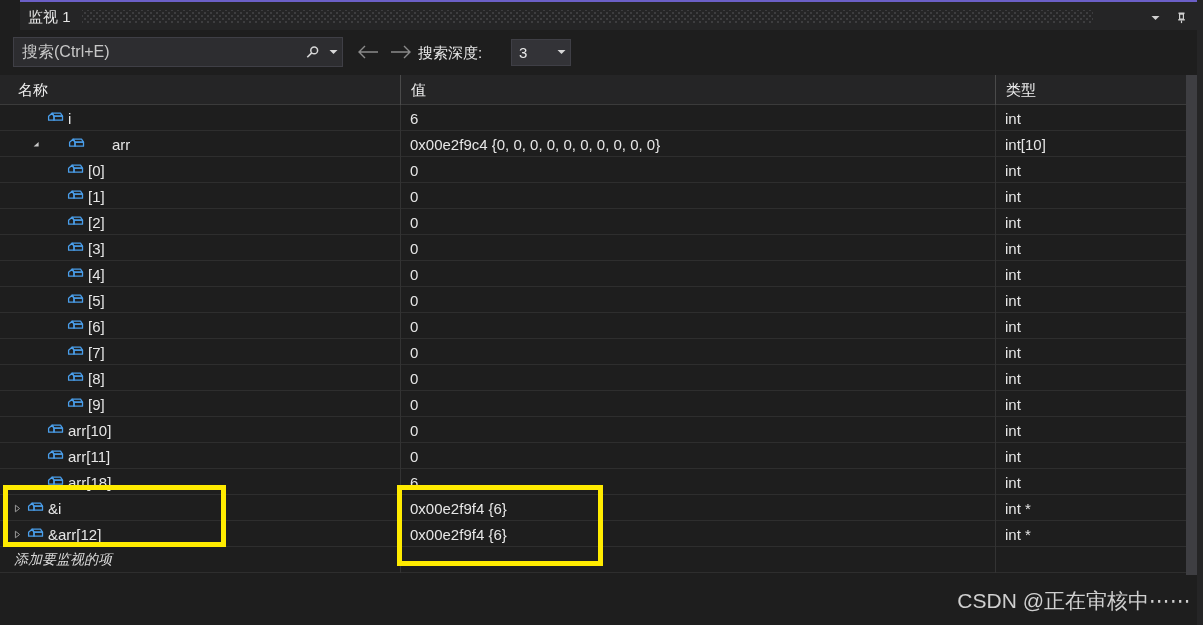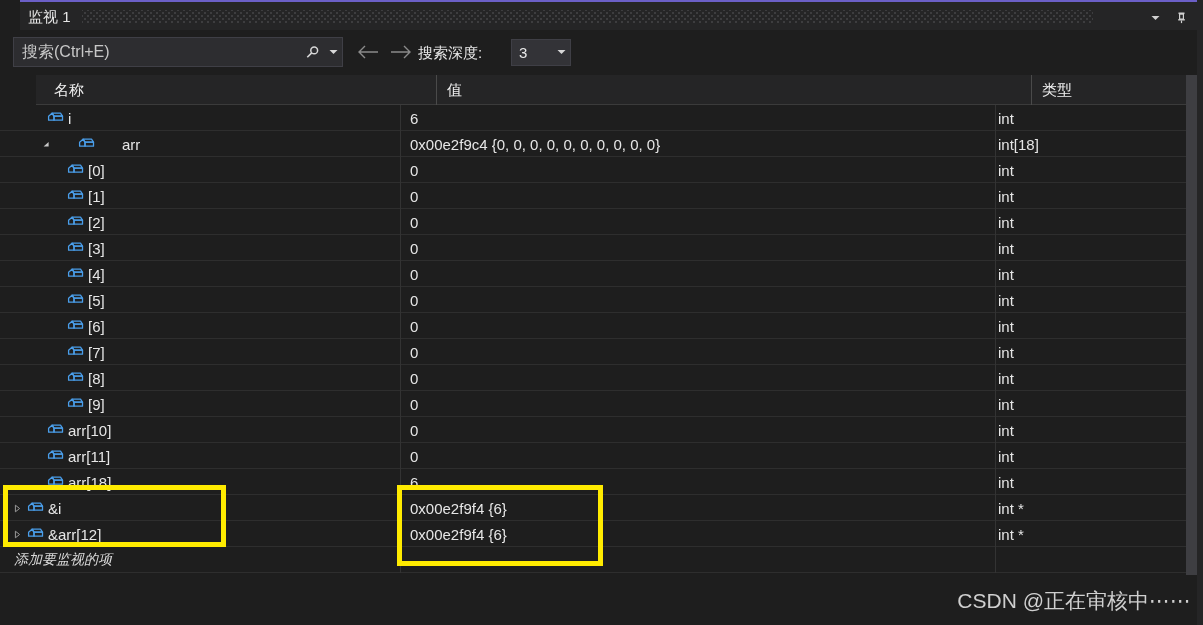--- a/index.html
+++ b/index.html
@@ -70,21 +70,20 @@
     display: flex; align-items: center;
   }
   .depth-value { padding-left: 7px; font-size: 15px; color: #e8e8e8; flex: 1; }
   .depth-caret { width: 18px; text-align: center; color: #d8d8d8; font-size: 8px; }
 
   
   .grid { position: absolute; left: 0; top: 75px; width: 1203px; height: 500px; background: #1e1e1e; }
   .grid-header {
     position: relative; height: 30px; background: #252526;
     border-bottom: 1px solid #3b3b3b;
-    margin-left: 36px;
   }
   .hcell {
     position: absolute; top: 0; height: 30px; display: flex; align-items: center;
     font-size: 15px; color: #f0f0f0; padding-left: 10px;
     border-left: 1px solid #4a4a4a;
   }
   .hcell.c-name  { left: 8px;   width: 392px; border-left: none; }
   .hcell.c-value { left: 400px; width: 595px; }
   .hcell.c-type  { left: 995px; width: 190px; }
 
@@ -93,21 +92,21 @@
     position: relative; height: 26px;
     border-bottom: 1px solid #2e2e2e;
     background: #1e1e1e;
   }
   .cell {
     position: absolute; top: 0; height: 26px; display: flex; align-items: center;
     font-size: 15px; color: #e6e6e6; white-space: nowrap; overflow: hidden;
   }
   .cell.c-name  { left: 0;    width: 400px; padding-left: 4px; }
   .cell.c-value { left: 400px; width: 595px; padding-left: 9px; border-left: 1px solid #333; }
-  .cell.c-type  { left: 995px; width: 190px; padding-left: 2px; border-left: 1px solid #333; }
+  .cell.c-type  { left: 995px; width: 190px; padding-left: 9px; border-left: 1px solid #333; }
 
   .expander {
     width: 14px; height: 26px; display: flex; align-items: center; justify-content: center;
     flex: 0 0 14px;
   }
   .expander svg { display: block; }
   .var-icon { width: 22px; display: flex; align-items: center; justify-content: center; flex: 0 0 22px; }
   .var-icon svg { display: block; }
   .name-text { padding-left: 2px; }
 
@@ -222,37 +221,37 @@
                 <path d="M7 5.2 L15.5 5.2 L15.5 9.2 L7 9.2 Z" fill="none" stroke="#4a9eea" stroke-width="1.3" stroke-linejoin="round"></path>
                 <path d="M5 2.2 L7 5.2 L7 9.2 L1.6 9.2 L1.6 5.2 Z" fill="none" stroke="#4a9eea" stroke-width="1.3" stroke-linejoin="round"></path>
               </svg>
             </span>
             <span class="name-text">i</span>
           </div>
           <div class="cell c-value">6</div>
           <div class="cell c-type">int</div>
         </div>
         <div class="row">
-          <div class="cell c-name" style="padding-left: 38px; gap: 23px;">
+          <div class="cell c-name" style="padding-left: 28px; gap: 23px;">
             <span class="expander">
               <svg width="9" height="9" viewBox="0 0 9 9">
                 <path d="M7.6 2 L7.6 6.6 L2.6 6.6 Z" fill="#c8c8c8"></path>
               </svg>
             </span>
             <span class="var-icon">
               <svg width="17" height="15" viewBox="0 0 17 15">
                 <path d="M5 2.2 L13.5 2.2 L15.5 5.2 L7 5.2 Z" fill="none" stroke="#4a9eea" stroke-width="1.3" stroke-linejoin="round"></path>
                 <path d="M7 5.2 L15.5 5.2 L15.5 9.2 L7 9.2 Z" fill="none" stroke="#4a9eea" stroke-width="1.3" stroke-linejoin="round"></path>
                 <path d="M5 2.2 L7 5.2 L7 9.2 L1.6 9.2 L1.6 5.2 Z" fill="none" stroke="#4a9eea" stroke-width="1.3" stroke-linejoin="round"></path>
               </svg>
             </span>
             <span class="name-text">arr</span>
           </div>
           <div class="cell c-value">0x00e2f9c4 {0, 0, 0, 0, 0, 0, 0, 0, 0, 0}</div>
-          <div class="cell c-type">int[18]</div>
+          <div class="cell c-type">int[10]</div>
         </div>
         <div class="row">
           <div class="cell c-name" style="padding-left: 50px;">
             <span class="expander"></span>
             <span class="var-icon">
               <svg width="17" height="15" viewBox="0 0 17 15">
                 <path d="M5 2.2 L13.5 2.2 L15.5 5.2 L7 5.2 Z" fill="none" stroke="#4a9eea" stroke-width="1.3" stroke-linejoin="round"></path>
                 <path d="M7 5.2 L15.5 5.2 L15.5 9.2 L7 9.2 Z" fill="none" stroke="#4a9eea" stroke-width="1.3" stroke-linejoin="round"></path>
                 <path d="M5 2.2 L7 5.2 L7 9.2 L1.6 9.2 L1.6 5.2 Z" fill="none" stroke="#4a9eea" stroke-width="1.3" stroke-linejoin="round"></path>
               </svg>

